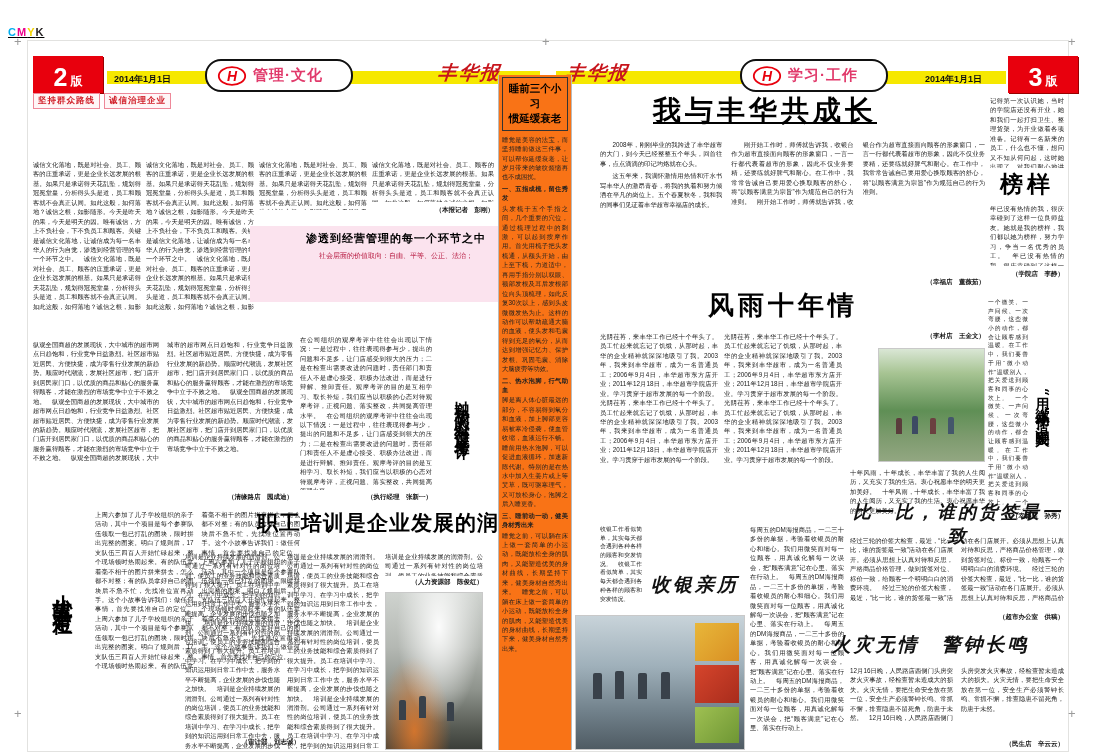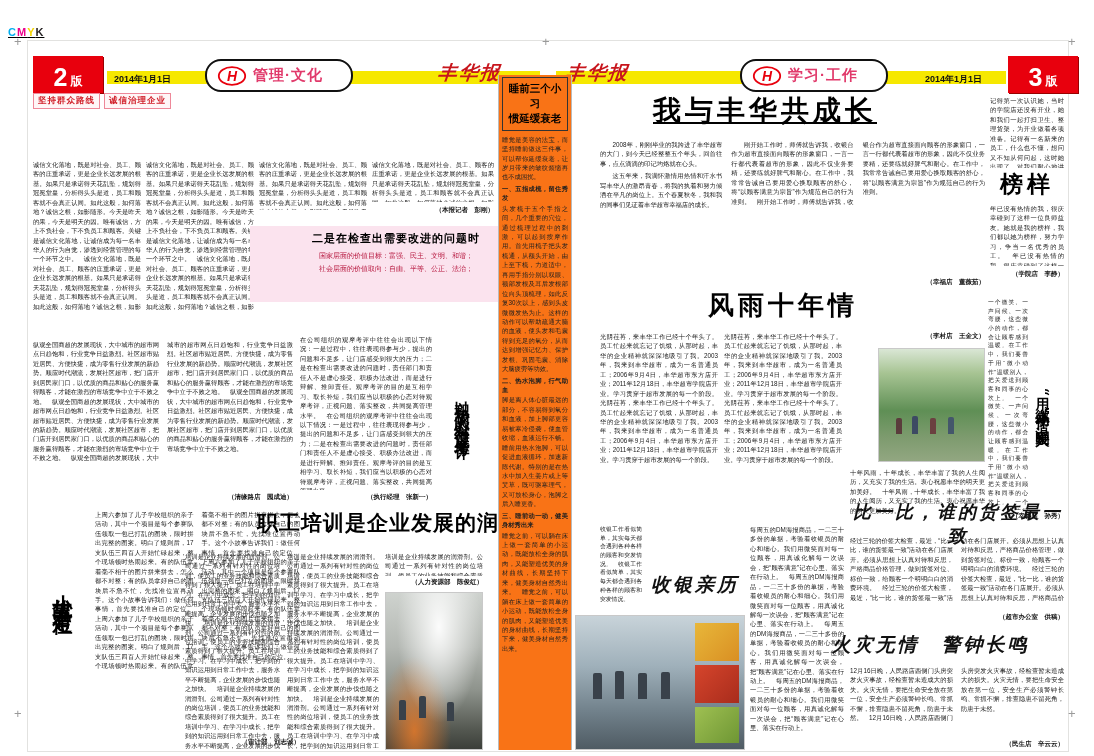--- a/index.html
+++ b/index.html
@@ -92,22 +92,21 @@
     <span class="word">版</span>
   </div>
 
   <div class="abs art" style="left:33px;top:160px;width:108px;height:150px;">诚信文化落地，既是对社会、员工、顾客的庄重承诺，更是企业长远发展的根基。如果只是承诺得天花乱坠，规划得冠冕堂皇，分析得头头是道，员工和顾客就不会真正认同。如此这般，如何落地？诚信之根，如影随形。今天是昨天的果，今天是明天的因。唯有诚信，方上不负社会，下不负员工和顾客。关键是诚信文化落地，让诚信成为每一名丰华人的行为自觉，渗透到经营管理的每一个环节之中。　诚信文化落地，既是对社会、员工、顾客的庄重承诺，更是企业长远发展的根基。如果只是承诺得天花乱坠，规划得冠冕堂皇，分析得头头是道，员工和顾客就不会真正认同。如此这般，如何落地？诚信之根，如影随形。今天是昨天的果，今天是明天的因。唯有诚信，方上不负社会，下不负员工和顾客。关键是诚信文化落地，让诚信成为每一名丰华人的行为自觉，渗透到经营管理的每一个环节之中。</div>
   <div class="abs art" style="left:146px;top:160px;width:108px;height:150px;">诚信文化落地，既是对社会、员工、顾客的庄重承诺，更是企业长远发展的根基。如果只是承诺得天花乱坠，规划得冠冕堂皇，分析得头头是道，员工和顾客就不会真正认同。如此这般，如何落地？诚信之根，如影随形。今天是昨天的果，今天是明天的因。唯有诚信，方上不负社会，下不负员工和顾客。关键是诚信文化落地，让诚信成为每一名丰华人的行为自觉，渗透到经营管理的每一个环节之中。　诚信文化落地，既是对社会、员工、顾客的庄重承诺，更是企业长远发展的根基。如果只是承诺得天花乱坠，规划得冠冕堂皇，分析得头头是道，员工和顾客就不会真正认同。如此这般，如何落地？诚信之根，如影随形。今天是昨天的果，今天是明天的因。唯有诚信，方上不负社会，下不负员工和顾客。关键是诚信文化落地，让诚信成为每一名丰华人的行为自觉，渗透到经营管理的每一个环节之中。</div>
   <div class="abs art" style="left:259px;top:160px;width:108px;height:50px;">诚信文化落地，既是对社会、员工、顾客的庄重承诺，更是企业长远发展的根基。如果只是承诺得天花乱坠，规划得冠冕堂皇，分析得头头是道，员工和顾客就不会真正认同。如此这般，如何落地？诚信之根，如影随形。今天是昨天的果，今天是明天的因。唯有诚信，方上不负社会，下不负员工和顾客。关键是诚信文化落地，让诚信成为每一名丰华人的行为自觉，渗透到经营管理的每一个环节之中。</div>
   <div class="abs art" style="left:372px;top:160px;width:122px;height:42px;">诚信文化落地，既是对社会、员工、顾客的庄重承诺，更是企业长远发展的根基。如果只是承诺得天花乱坠，规划得冠冕堂皇，分析得头头是道，员工和顾客就不会真正认同。如此这般，如何落地？诚信之根，如影随形。今天是昨天的果，今天是明天的因。唯有诚信，方上不负社会，下不负员工和顾客。关键是诚信文化落地，让诚信成为每一名丰华人的行为自觉，渗透到经营管理的每一个环节之中。</div>
   <div class="abs byline" style="left:372px;top:206px;width:122px;">（本报记者　彭刚）</div>
 
   <div class="abs pinkbox" style="left:250px;top:226px;width:292px;height:76px;">
-    <div class="pb-title">二是在检查出需要改进的问题时</div>
-    <div class="pb-line">国家层面的价值目标：富强、民主、文明、和谐；</div>
+    <div class="pb-title">渗透到经营管理的每一个环节之中</div>
     <div class="pb-line">社会层面的价值取向：自由、平等、公正、法治；</div>
   </div>
 
   <div class="abs art cols2" style="left:33px;top:340px;width:260px;height:150px;">纵观全国商超的发展现状，大中城市的超市网点日趋饱和，行业竞争日益激烈。社区超市贴近居民、方便快捷，成为零售行业发展的新趋势。顺应时代潮流，发展社区超市，把门店开到居民家门口，以优质的商品和贴心的服务赢得顾客，才能在激烈的市场竞争中立于不败之地。　纵观全国商超的发展现状，大中城市的超市网点日趋饱和，行业竞争日益激烈。社区超市贴近居民、方便快捷，成为零售行业发展的新趋势。顺应时代潮流，发展社区超市，把门店开到居民家门口，以优质的商品和贴心的服务赢得顾客，才能在激烈的市场竞争中立于不败之地。　纵观全国商超的发展现状，大中城市的超市网点日趋饱和，行业竞争日益激烈。社区超市贴近居民、方便快捷，成为零售行业发展的新趋势。顺应时代潮流，发展社区超市，把门店开到居民家门口，以优质的商品和贴心的服务赢得顾客，才能在激烈的市场竞争中立于不败之地。　纵观全国商超的发展现状，大中城市的超市网点日趋饱和，行业竞争日益激烈。社区超市贴近居民、方便快捷，成为零售行业发展的新趋势。顺应时代潮流，发展社区超市，把门店开到居民家门口，以优质的商品和贴心的服务赢得顾客，才能在激烈的市场竞争中立于不败之地。</div>
   <div class="abs byline" style="left:165px;top:493px;width:128px;">（清缘路店　园成迪）</div>
 
   <div class="abs art" style="left:300px;top:335px;width:132px;height:155px;">在公司组织的观摩考评中往往会出现以下情况：一是过程中，往往表现得参与少，提出的问题和不足多，让门店感受到很大的压力；二是在检查出需要改进的问题时，责任部门和责任人不是虚心接受、积极办法改进，而是进行辩解、推卸责任。观摩考评的目的是互相学习、取长补短，我们应当以积极的心态对待观摩考评，正视问题、落实整改，共同提高管理水平。　在公司组织的观摩考评中往往会出现以下情况：一是过程中，往往表现得参与少，提出的问题和不足多，让门店感受到很大的压力；二是在检查出需要改进的问题时，责任部门和责任人不是虚心接受、积极办法改进，而是进行辩解、推卸责任。观摩考评的目的是互相学习、取长补短，我们应当以积极的心态对待观摩考评，正视问题、落实整改，共同提高管理水平。</div>
   <div class="abs byline" style="left:300px;top:493px;width:132px;">（执行经理　张新一）</div>
   <div class="abs vhead" style="left:452px;top:322px;height:182px;font-size:15px;">以积极的心态对待观摩考评</div>
 

